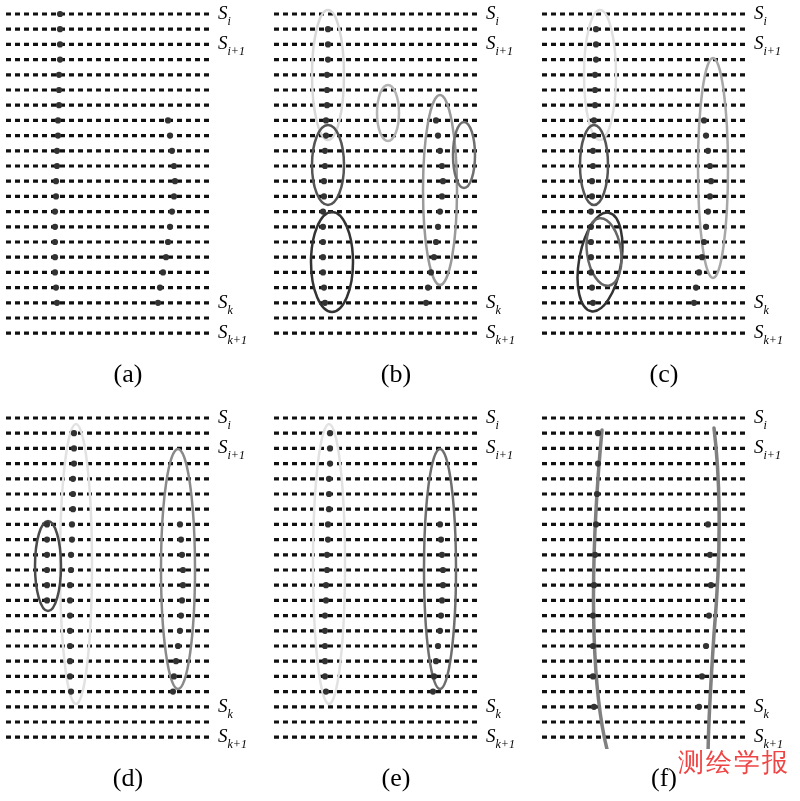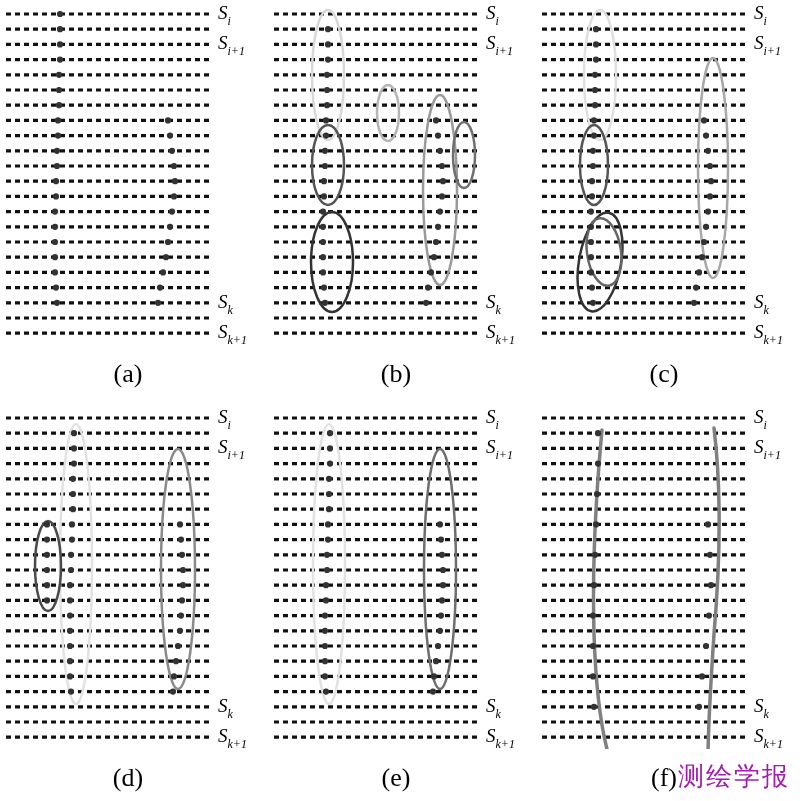--- a/index.html
+++ b/index.html
@@ -32,23 +32,23 @@
     width: 256px;
     text-align: center;
     font-size: 26px;
     font-family: "Liberation Serif", serif;
     color: #000;
     user-select: none;
   }
   .watermark {
     position: absolute;
     right: 10px;
-    bottom: 7px;
+    bottom: 21px;
     font-size: 26px;
-    color: #a21caf;
+    color: #ef4444;
     font-family: "DejaVu Sans", sans-serif;
     letter-spacing: 2px;
     user-select: none;
   }
   .slabel {
     font-family: "Liberation Serif", serif;
     font-style: italic;
     font-size: 19px;
     fill: #000;
   }

